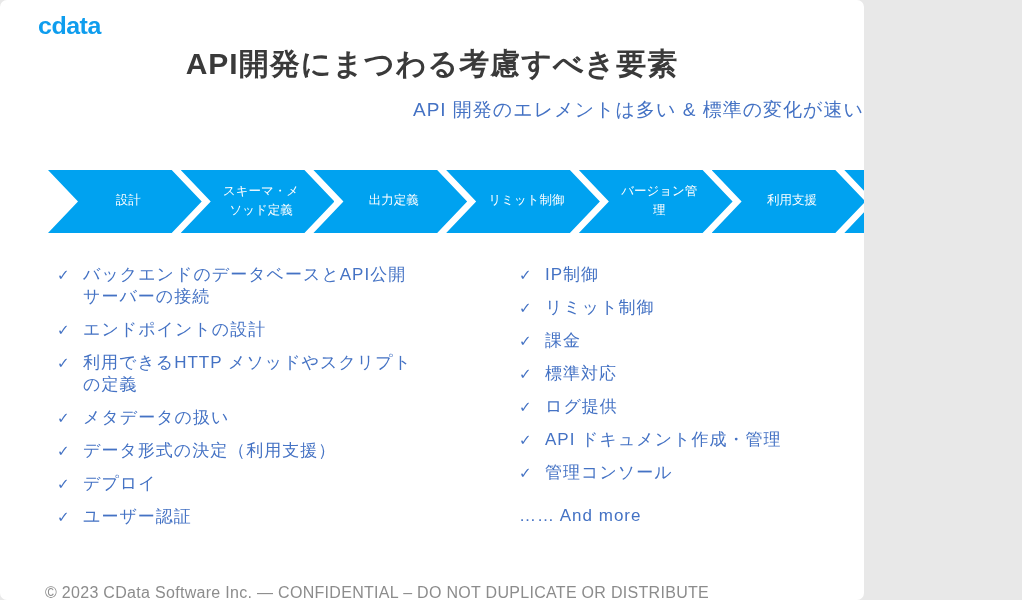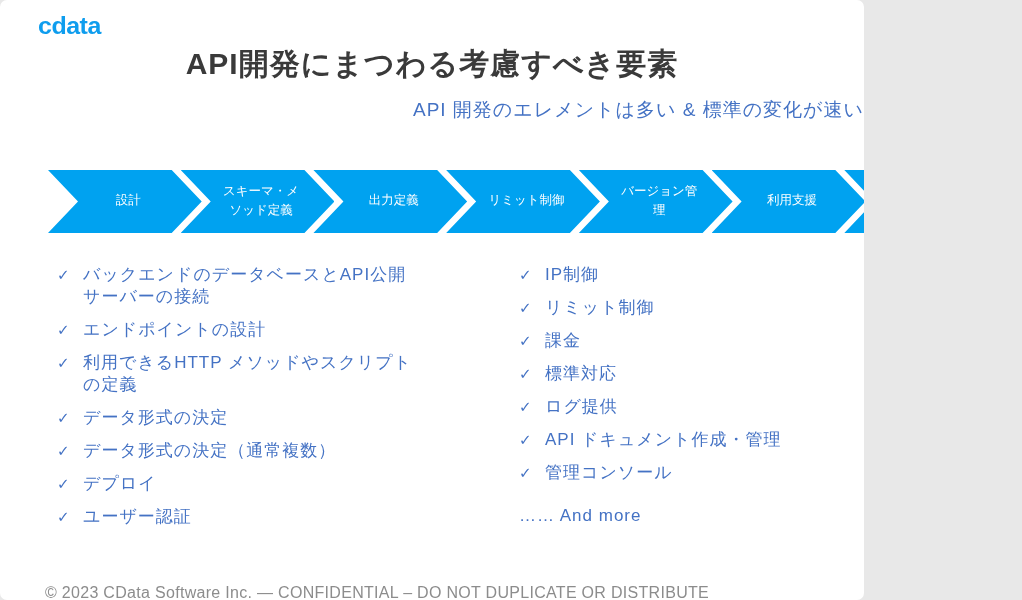--- a/index.html
+++ b/index.html
@@ -119,25 +119,25 @@
       <div class="item">
         <span class="check">✓</span>
         <span class="item-text">エンドポイントの設計</span>
       </div>
       <div class="item">
         <span class="check">✓</span>
         <span class="item-text">利用できるHTTP メソッドやスクリプトの定義</span>
       </div>
       <div class="item">
         <span class="check">✓</span>
-        <span class="item-text">データ形式の決定</span>
+        <span class="item-text">メタデータの扱い</span>
       </div>
       <div class="item">
         <span class="check">✓</span>
-        <span class="item-text">データ形式の決定（通常複数）</span>
+        <span class="item-text">データ形式の決定（利用支援）</span>
       </div>
       <div class="item">
         <span class="check">✓</span>
         <span class="item-text">デプロイ</span>
       </div>
       <div class="item">
         <span class="check">✓</span>
         <span class="item-text">ユーザー認証</span>
       </div>
     </div>

